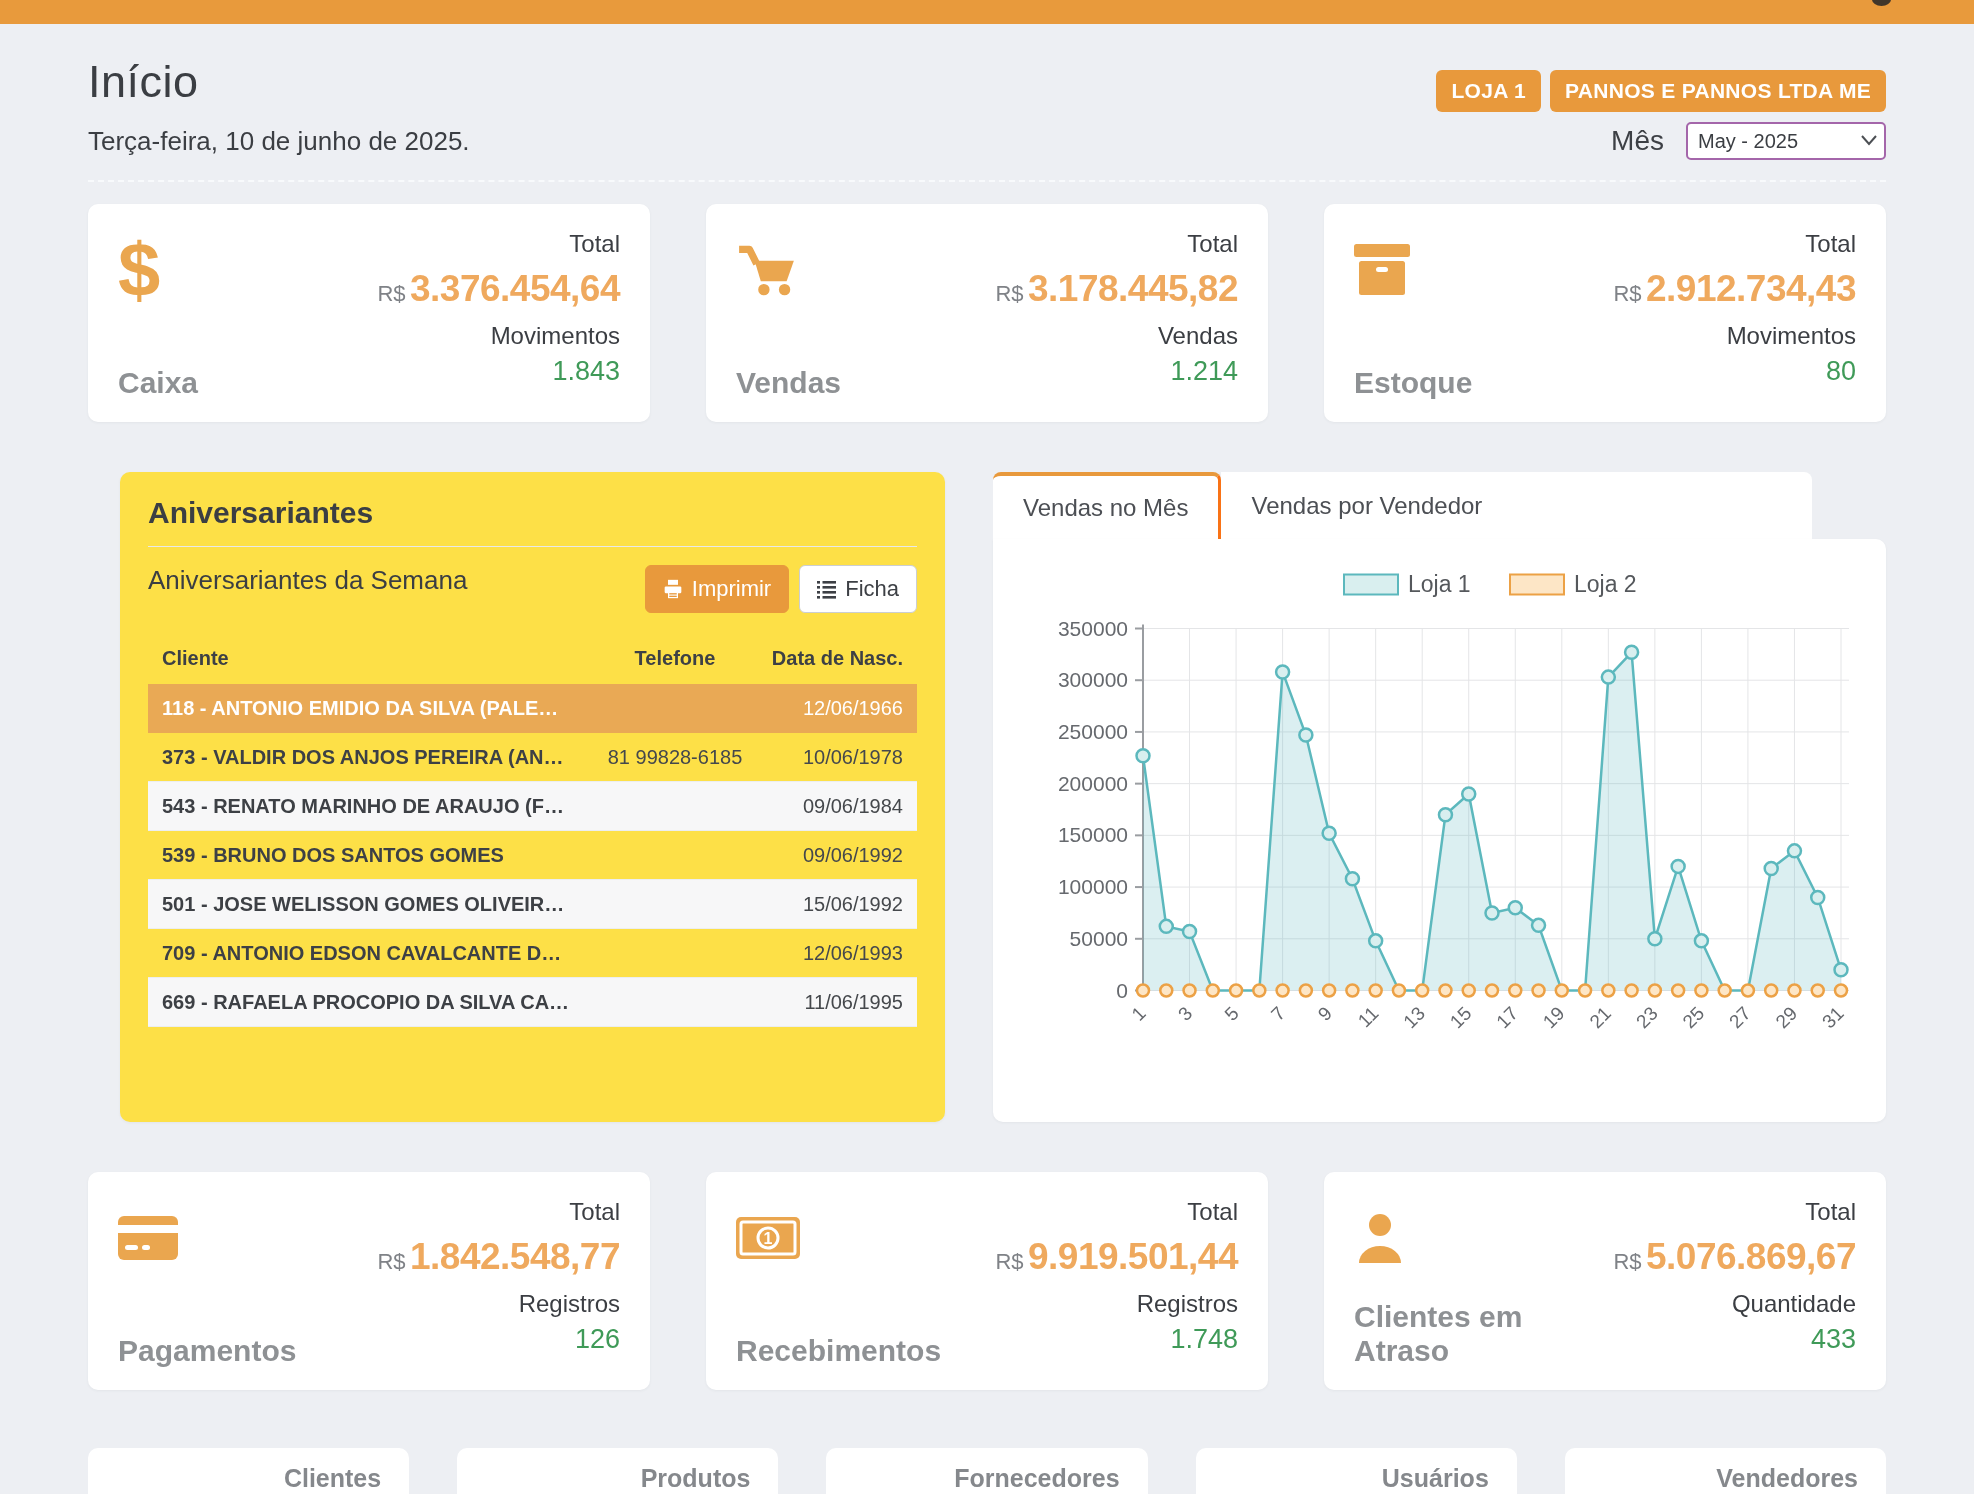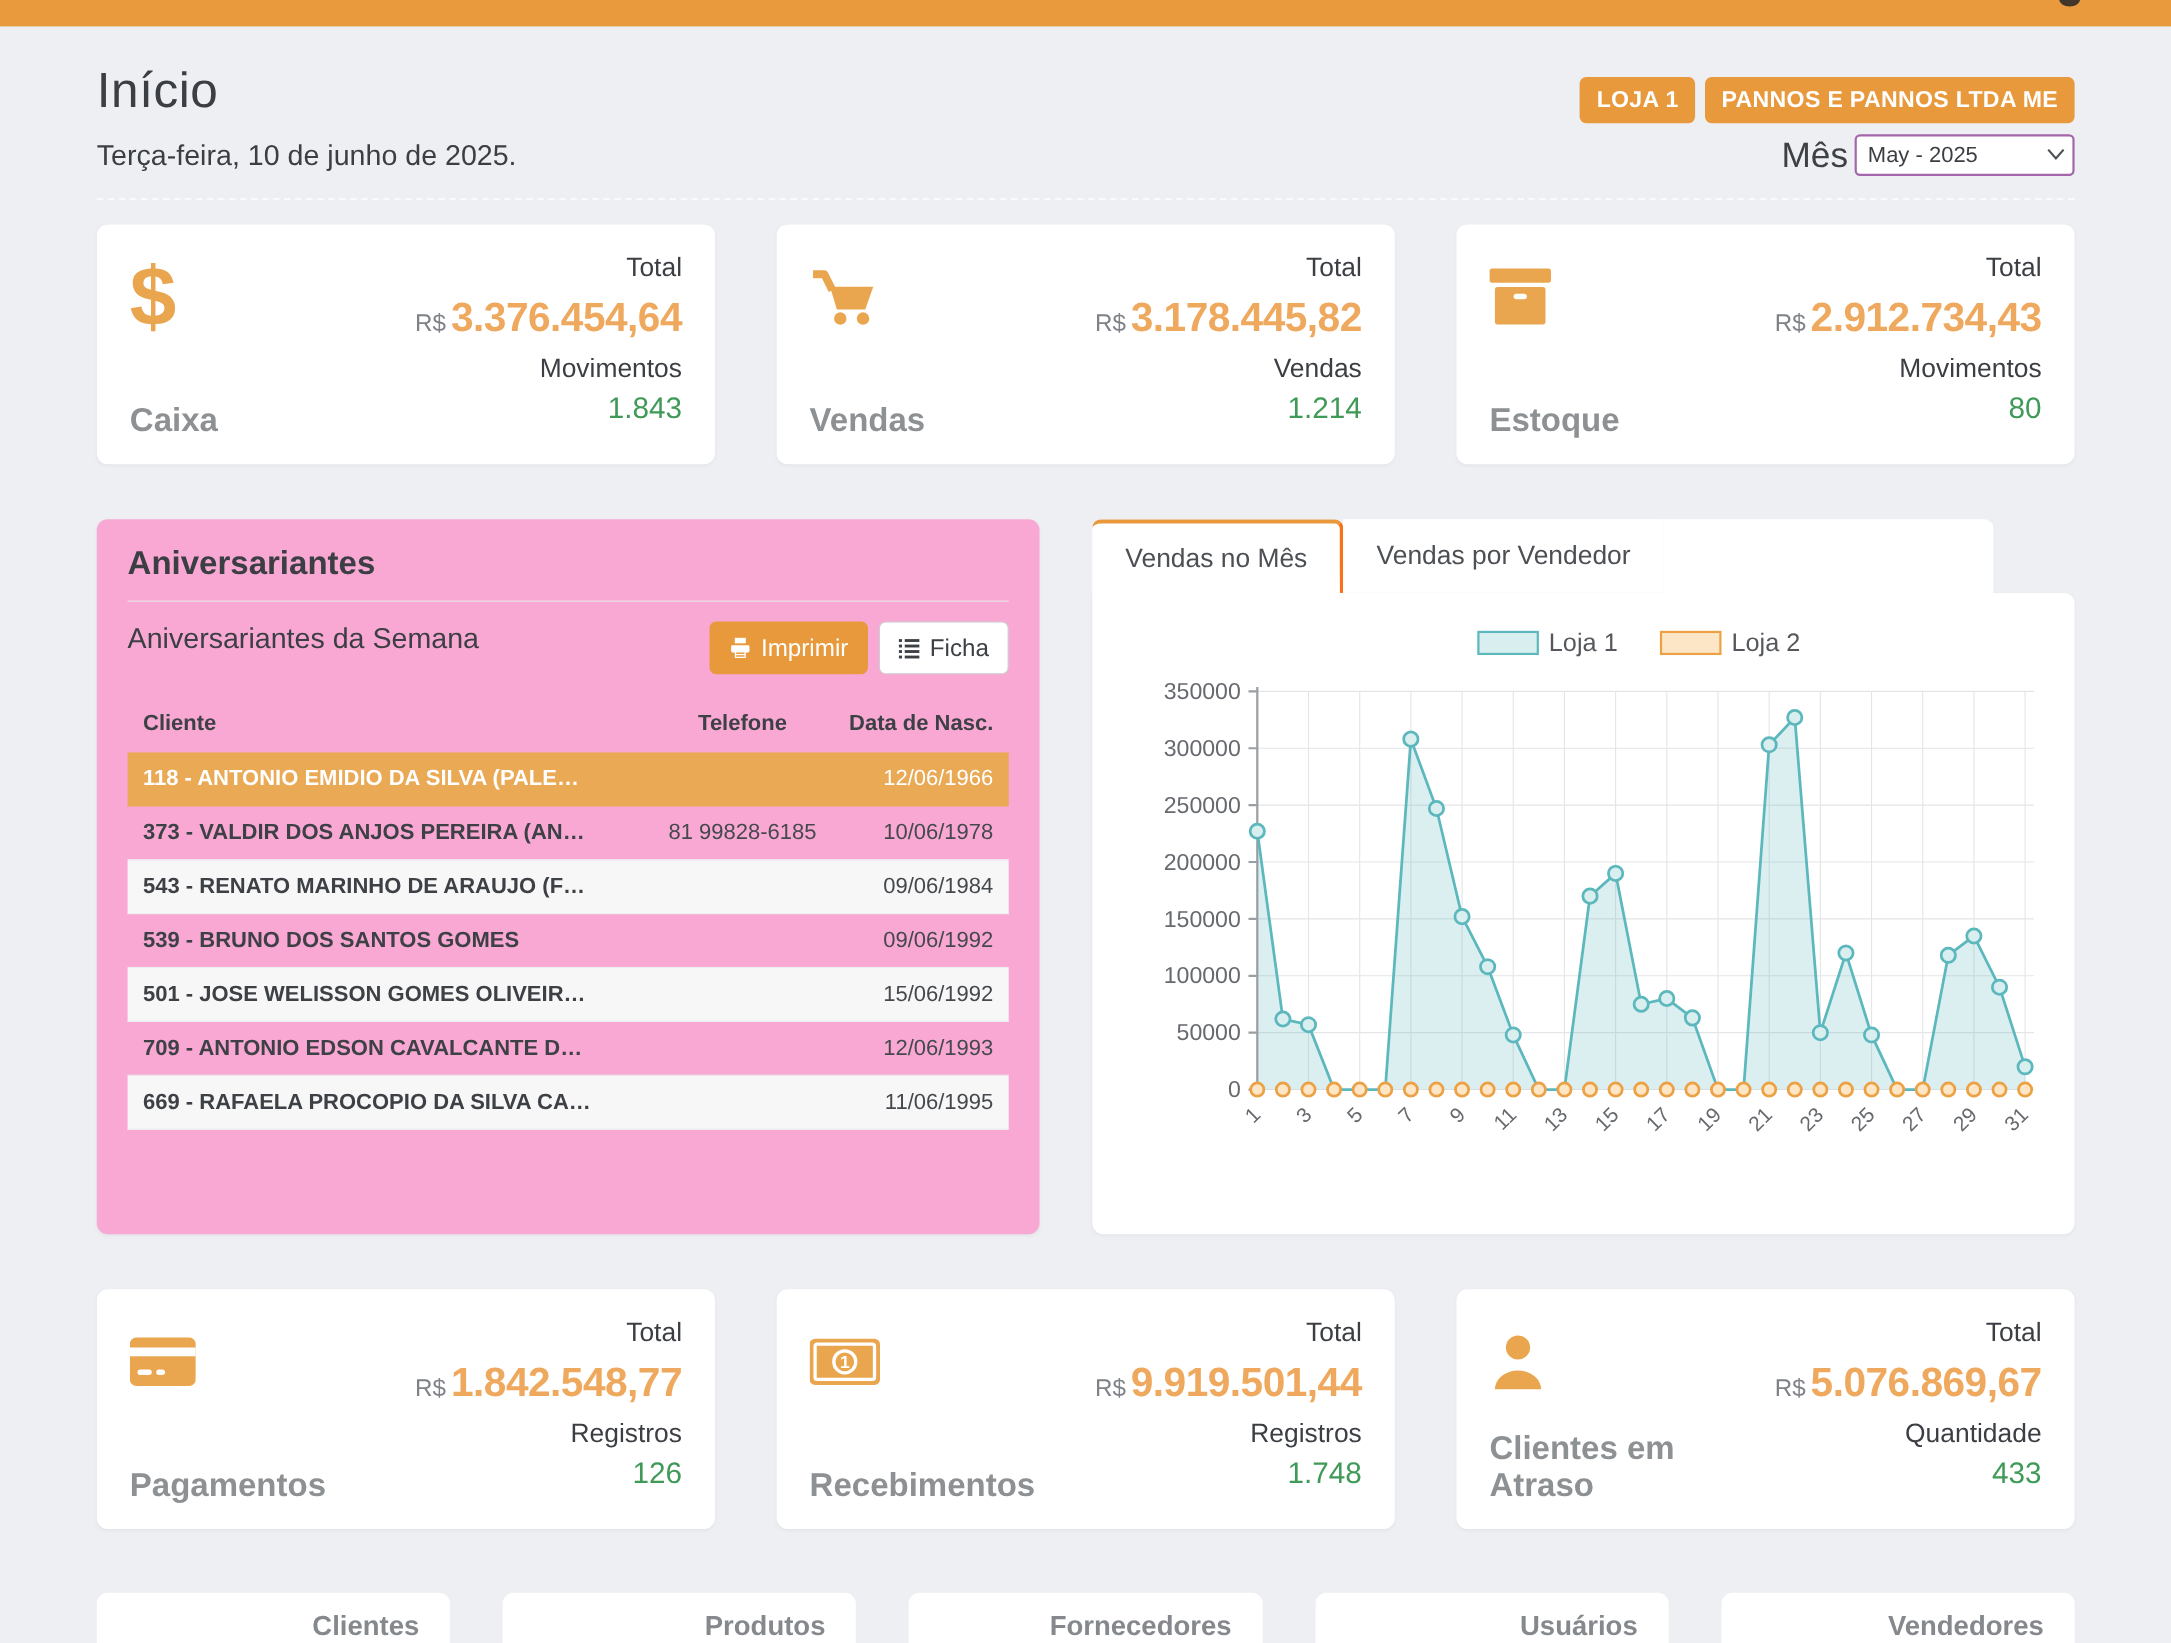--- a/index.html
+++ b/index.html
@@ -17,21 +17,21 @@
   .page { padding:0 88px; }
   .header-row { margin-top:32px; display:flex; justify-content:space-between; align-items:flex-start; }
   h1.title { font-size:45px; font-weight:400; color:#3b3e43; letter-spacing:0.5px; }
   .badges { margin-top:14px; display:flex; gap:9px; }
   .badge { background:#e8993c; color:#fff; font-size:21px; font-weight:bold;
     padding:9px 15px; border-radius:6px; border:none; cursor:pointer; letter-spacing:0.3px;
     font-family:inherit; }
   .date-row { margin-top:10px; display:flex; justify-content:space-between; align-items:center; }
   .date { font-size:26px; color:#3b3e43; }
   .month-picker { display:flex; align-items:center; }
-  .month-picker label { font-size:32px; margin-right:6px; }
+  .month-picker label { font-size:28px; margin-right:22px; }
   .select-wrap { position:relative; width:200px; }
   .select-wrap select {
     width:100%; height:38px; font-size:20px; font-family:inherit; color:#3b3e43;
     border:2px solid #a466aa; border-radius:5px; background:#fff; padding:0 30px 0 10px;
     appearance:none; -webkit-appearance:none; outline:none;
   }
   .select-wrap .chev { position:absolute; right:9px; top:13px; pointer-events:none; }
   .dashed-sep { margin-top:20px; border-bottom:2px dashed #f8fafc; }
   
   .cards-row { margin-top:22px; display:grid; grid-template-columns:repeat(3,1fr); gap:56px; }
@@ -44,22 +44,22 @@
   .card-label { font-size:30px; font-weight:bold; color:#8e9194; }
   .card-right { display:flex; flex-direction:column; align-items:flex-end; text-align:right; }
   .t-label { font-size:24px; color:#3b3e43; }
   .amount { margin-top:10px; white-space:nowrap; }
   .amount .cur { font-size:22px; color:#7f8287; }
   .amount .val { font-size:37px; font-weight:bold; color:#efa95e; letter-spacing:-0.5px; }
   .count-label { margin-top:12px; }
   .count { margin-top:6px; font-size:27px; color:#3f9a58; }
   
   .panels-row { margin-top:50px; display:grid; grid-template-columns:857px 1fr; gap:48px; height:650px; }
-  .panel-birthdays { background:#f9a8d4; border-radius:10px; padding:24px 28px 0;
-    box-shadow:0 1px 3px rgba(40,50,60,0.05); }
+  .panel-birthdays { background:#fde047; border-radius:10px; padding:24px 28px 0;
+    box-shadow:0 1px 3px rgba(40,50,60,0.05);margin-left:32px; }
   .panel-birthdays h2 { font-size:30px; font-weight:bold; color:#3b3e43; }
   .panel-divider { margin-top:16px; border-bottom:1px solid #e8e9eb; }
   .sub-row { margin-top:18px; display:flex; justify-content:space-between; align-items:flex-start; }
   .sub-row .subtitle { font-size:26px; color:#3b3e43; }
   .btn-group { display:flex; gap:10px; }
   .btn { display:inline-flex; align-items:center; gap:9px; font-size:22px; border-radius:6px;
     padding:10px 17px; cursor:pointer; font-family:inherit; }
   .btn-orange { background:#e8993c; color:#fff; border:1px solid #e8993c; }
   .btn-white { background:#fff; color:#3d4045; border:1px solid #cbced2; }
   

